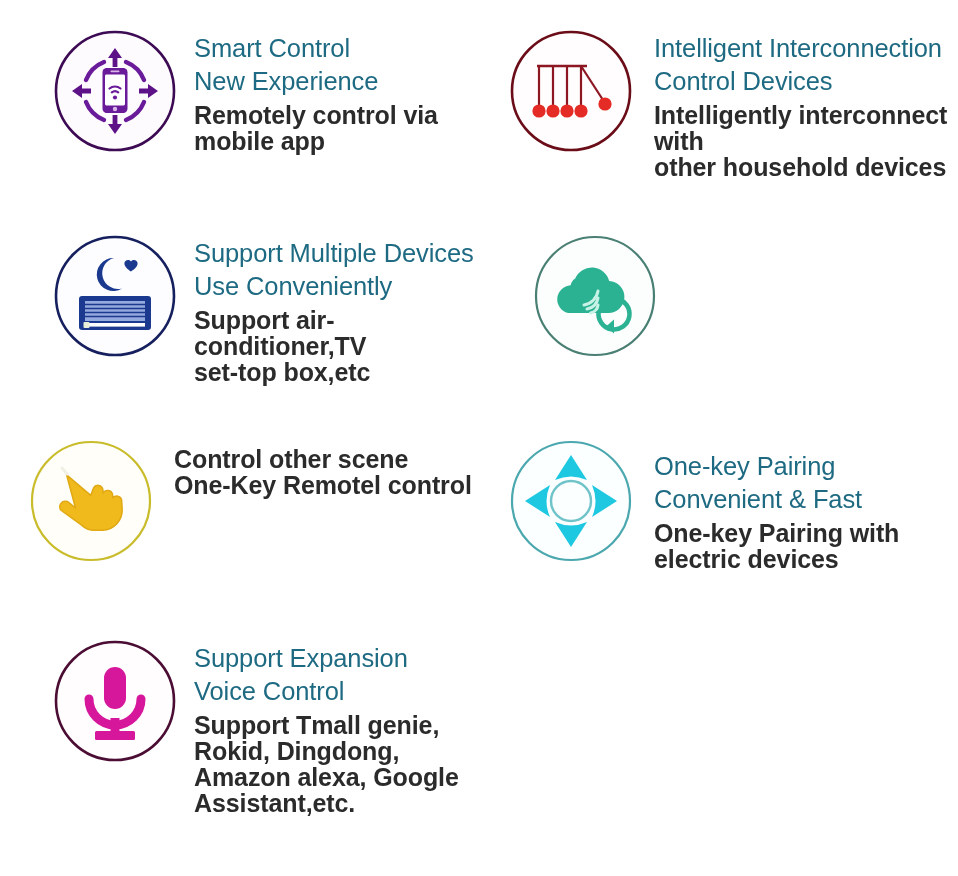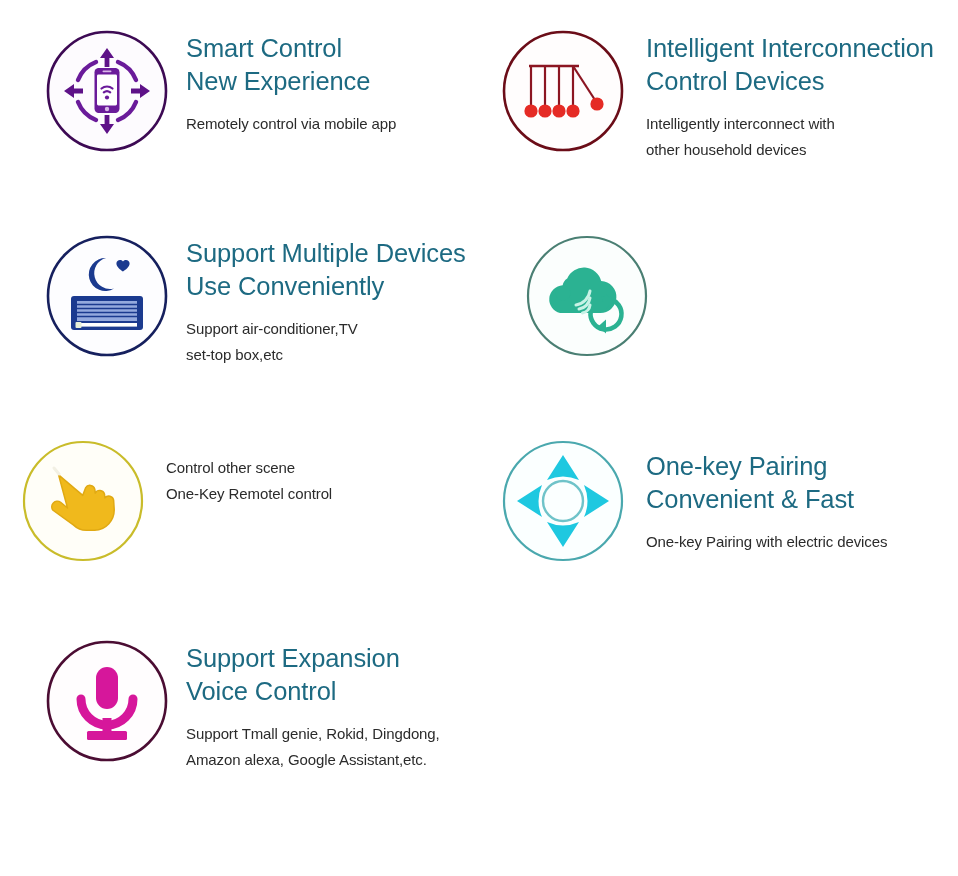--- a/index.html
+++ b/index.html
@@ -11,21 +11,21 @@
     background: #ffffff;
     font-family: "Liberation Sans", sans-serif;
     overflow: hidden;
   }
 
   .board {
     position: relative;
     width: 808px;
     height: 876px;
     background: #ffffff;
-    padding: 26px 0 0 0;
+    padding: 26px 0 0 8px;
   }
 
   .feature-grid {
     display: grid;
     grid-template-columns: 480px 478px;
     grid-template-rows: 205px 205px 200px 200px;
   }
 
   .feature {
     display: flex;
@@ -54,25 +54,25 @@
     color: #1d6a82;
     font-size: 25.5px;
     line-height: 33px;
     font-weight: 400;
     white-space: pre-line;
     letter-spacing: -0.1px;
   }
 
   .feature-desc {
     color: #2b2b2b;
-    font-size: 15px;
+    font-size: 25px;
     line-height: 26px;
-    font-weight: 400;
+    font-weight: 700;
     white-space: pre-line;
-    margin-top: 13px;
+    margin-top: 4px;
     letter-spacing: -0.1px;
   }
 
   
   .f1 .feature-text { padding-top: 6px; }
   .f2 .feature-text { padding-top: 30px; padding-left: 22px; }
   .f3 .feature-text { padding-top: 6px; }
   .f4 .feature-text { padding-top: 6px; padding-left: 20px; }
   .f5 .feature-text { padding-top: 12px; }
   .f6 .feature-text { padding-top: 6px; padding-left: 20px; }

